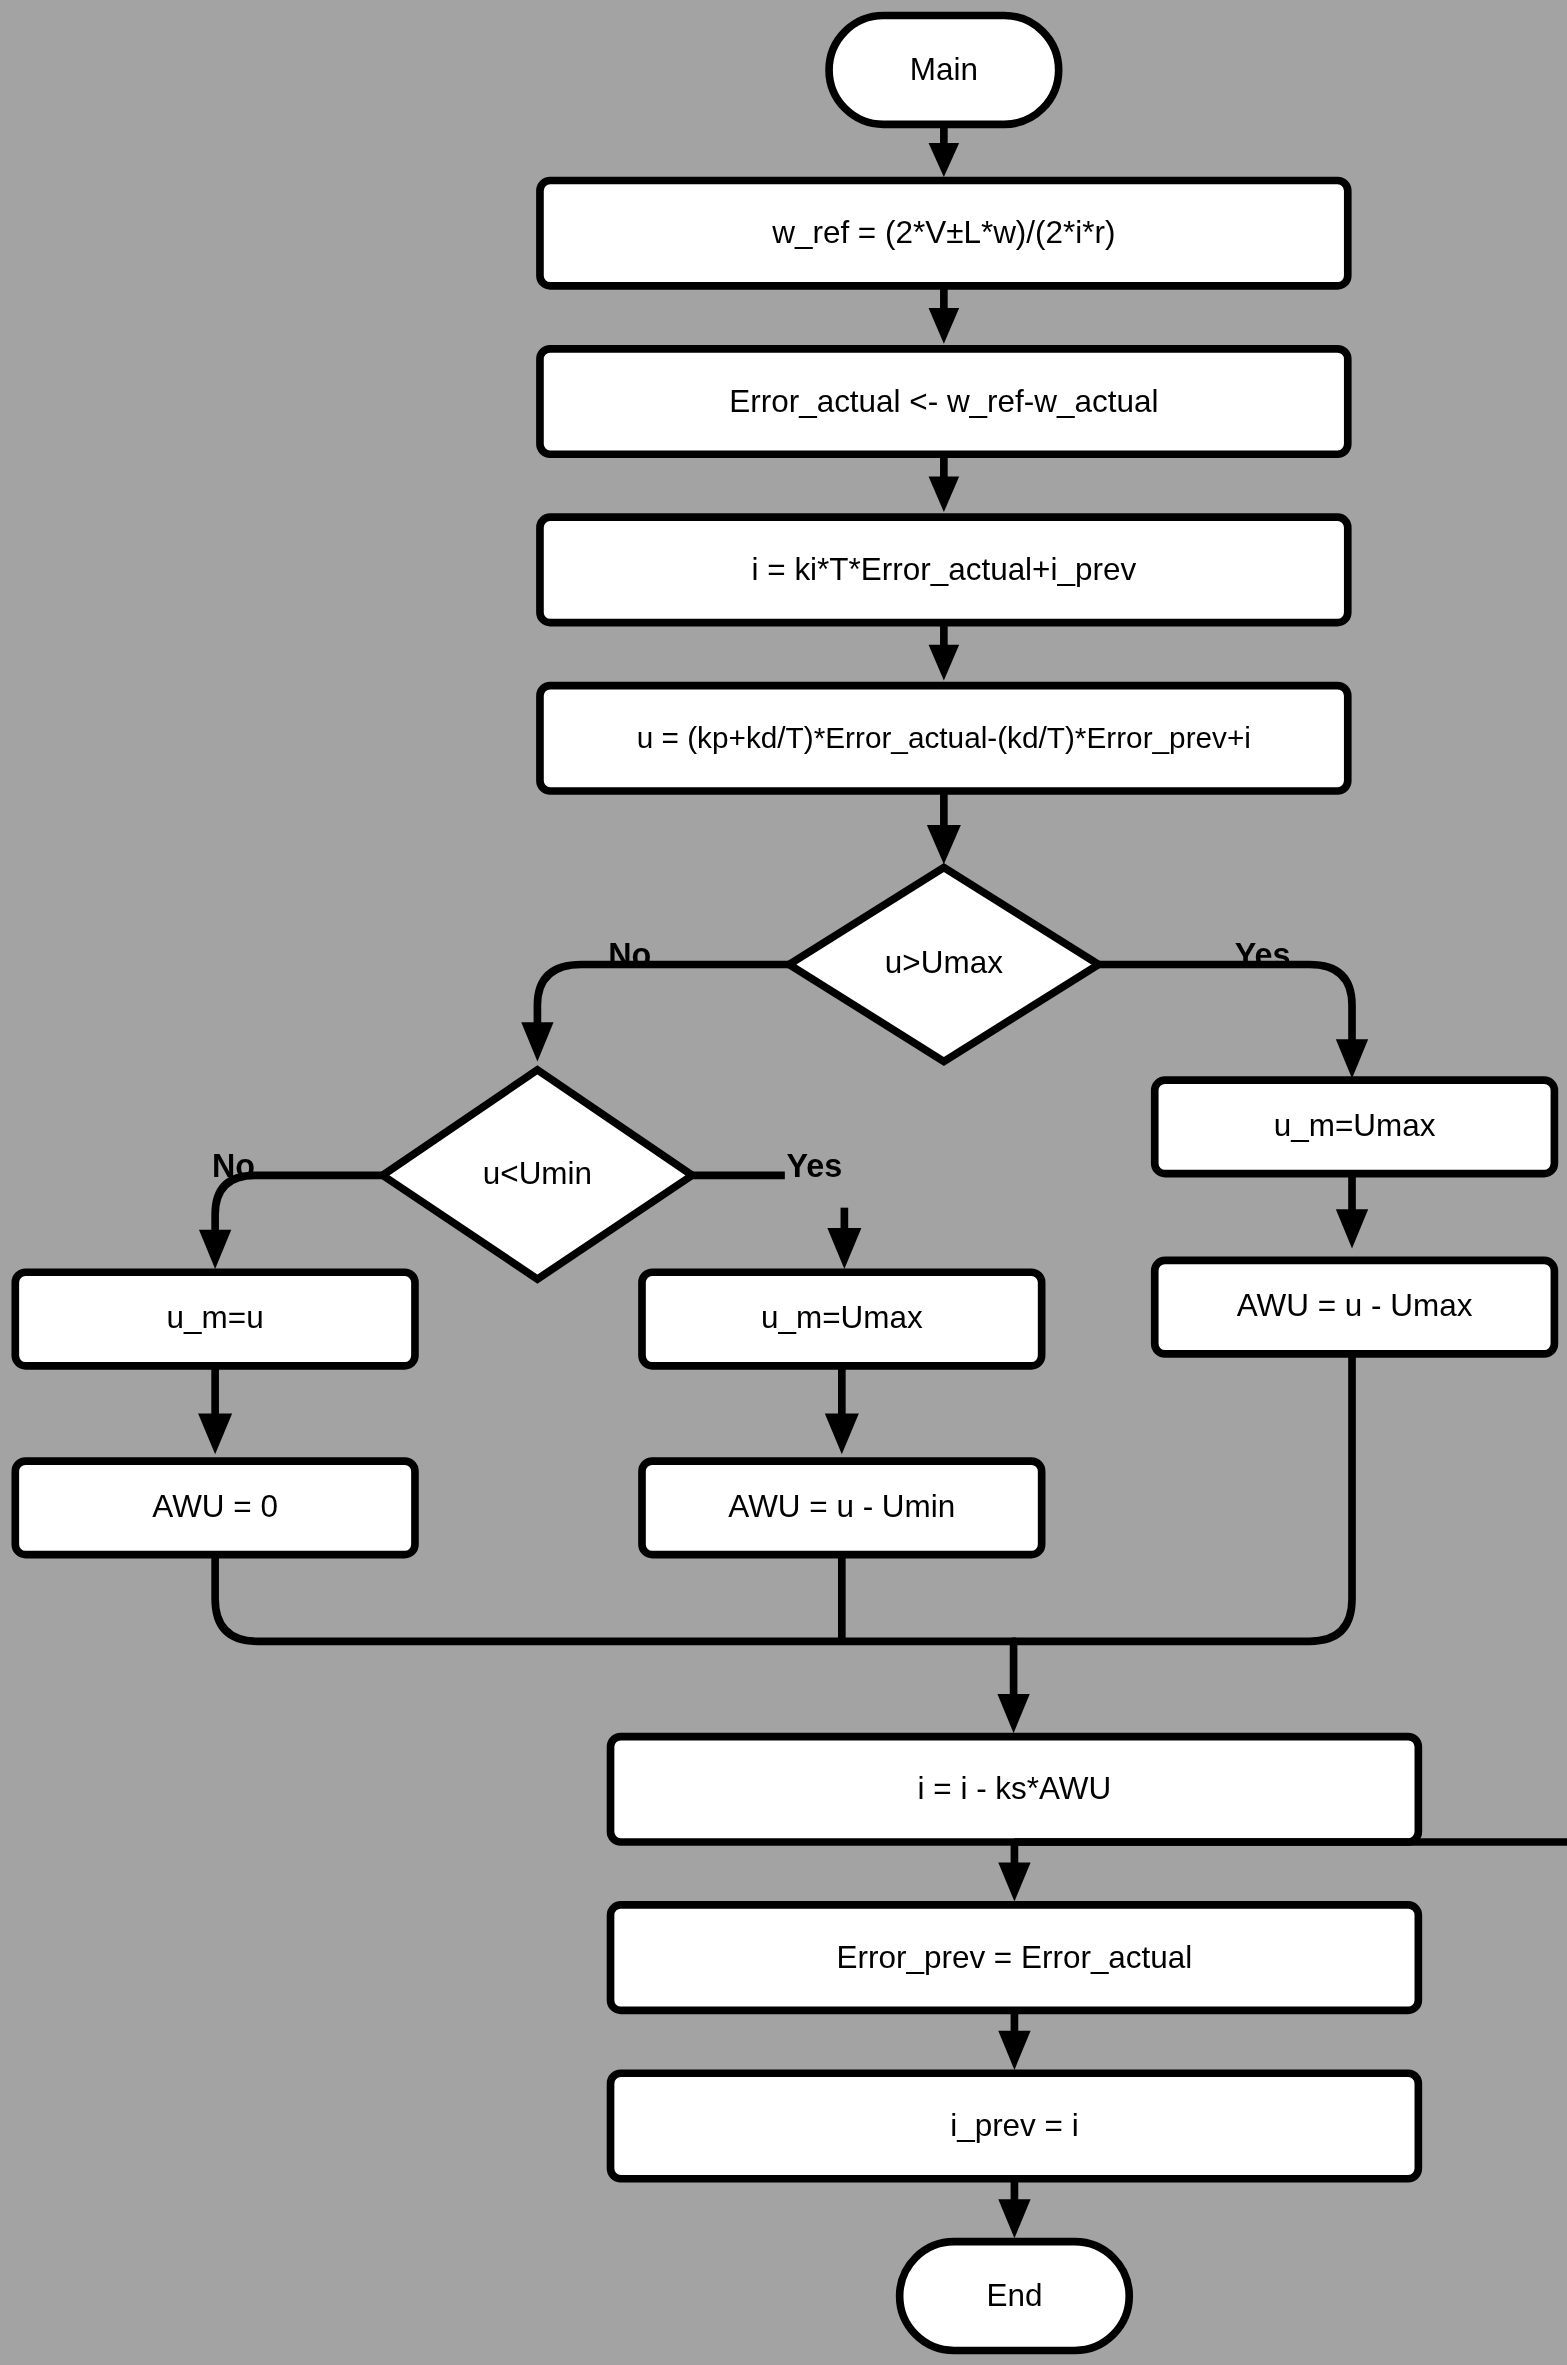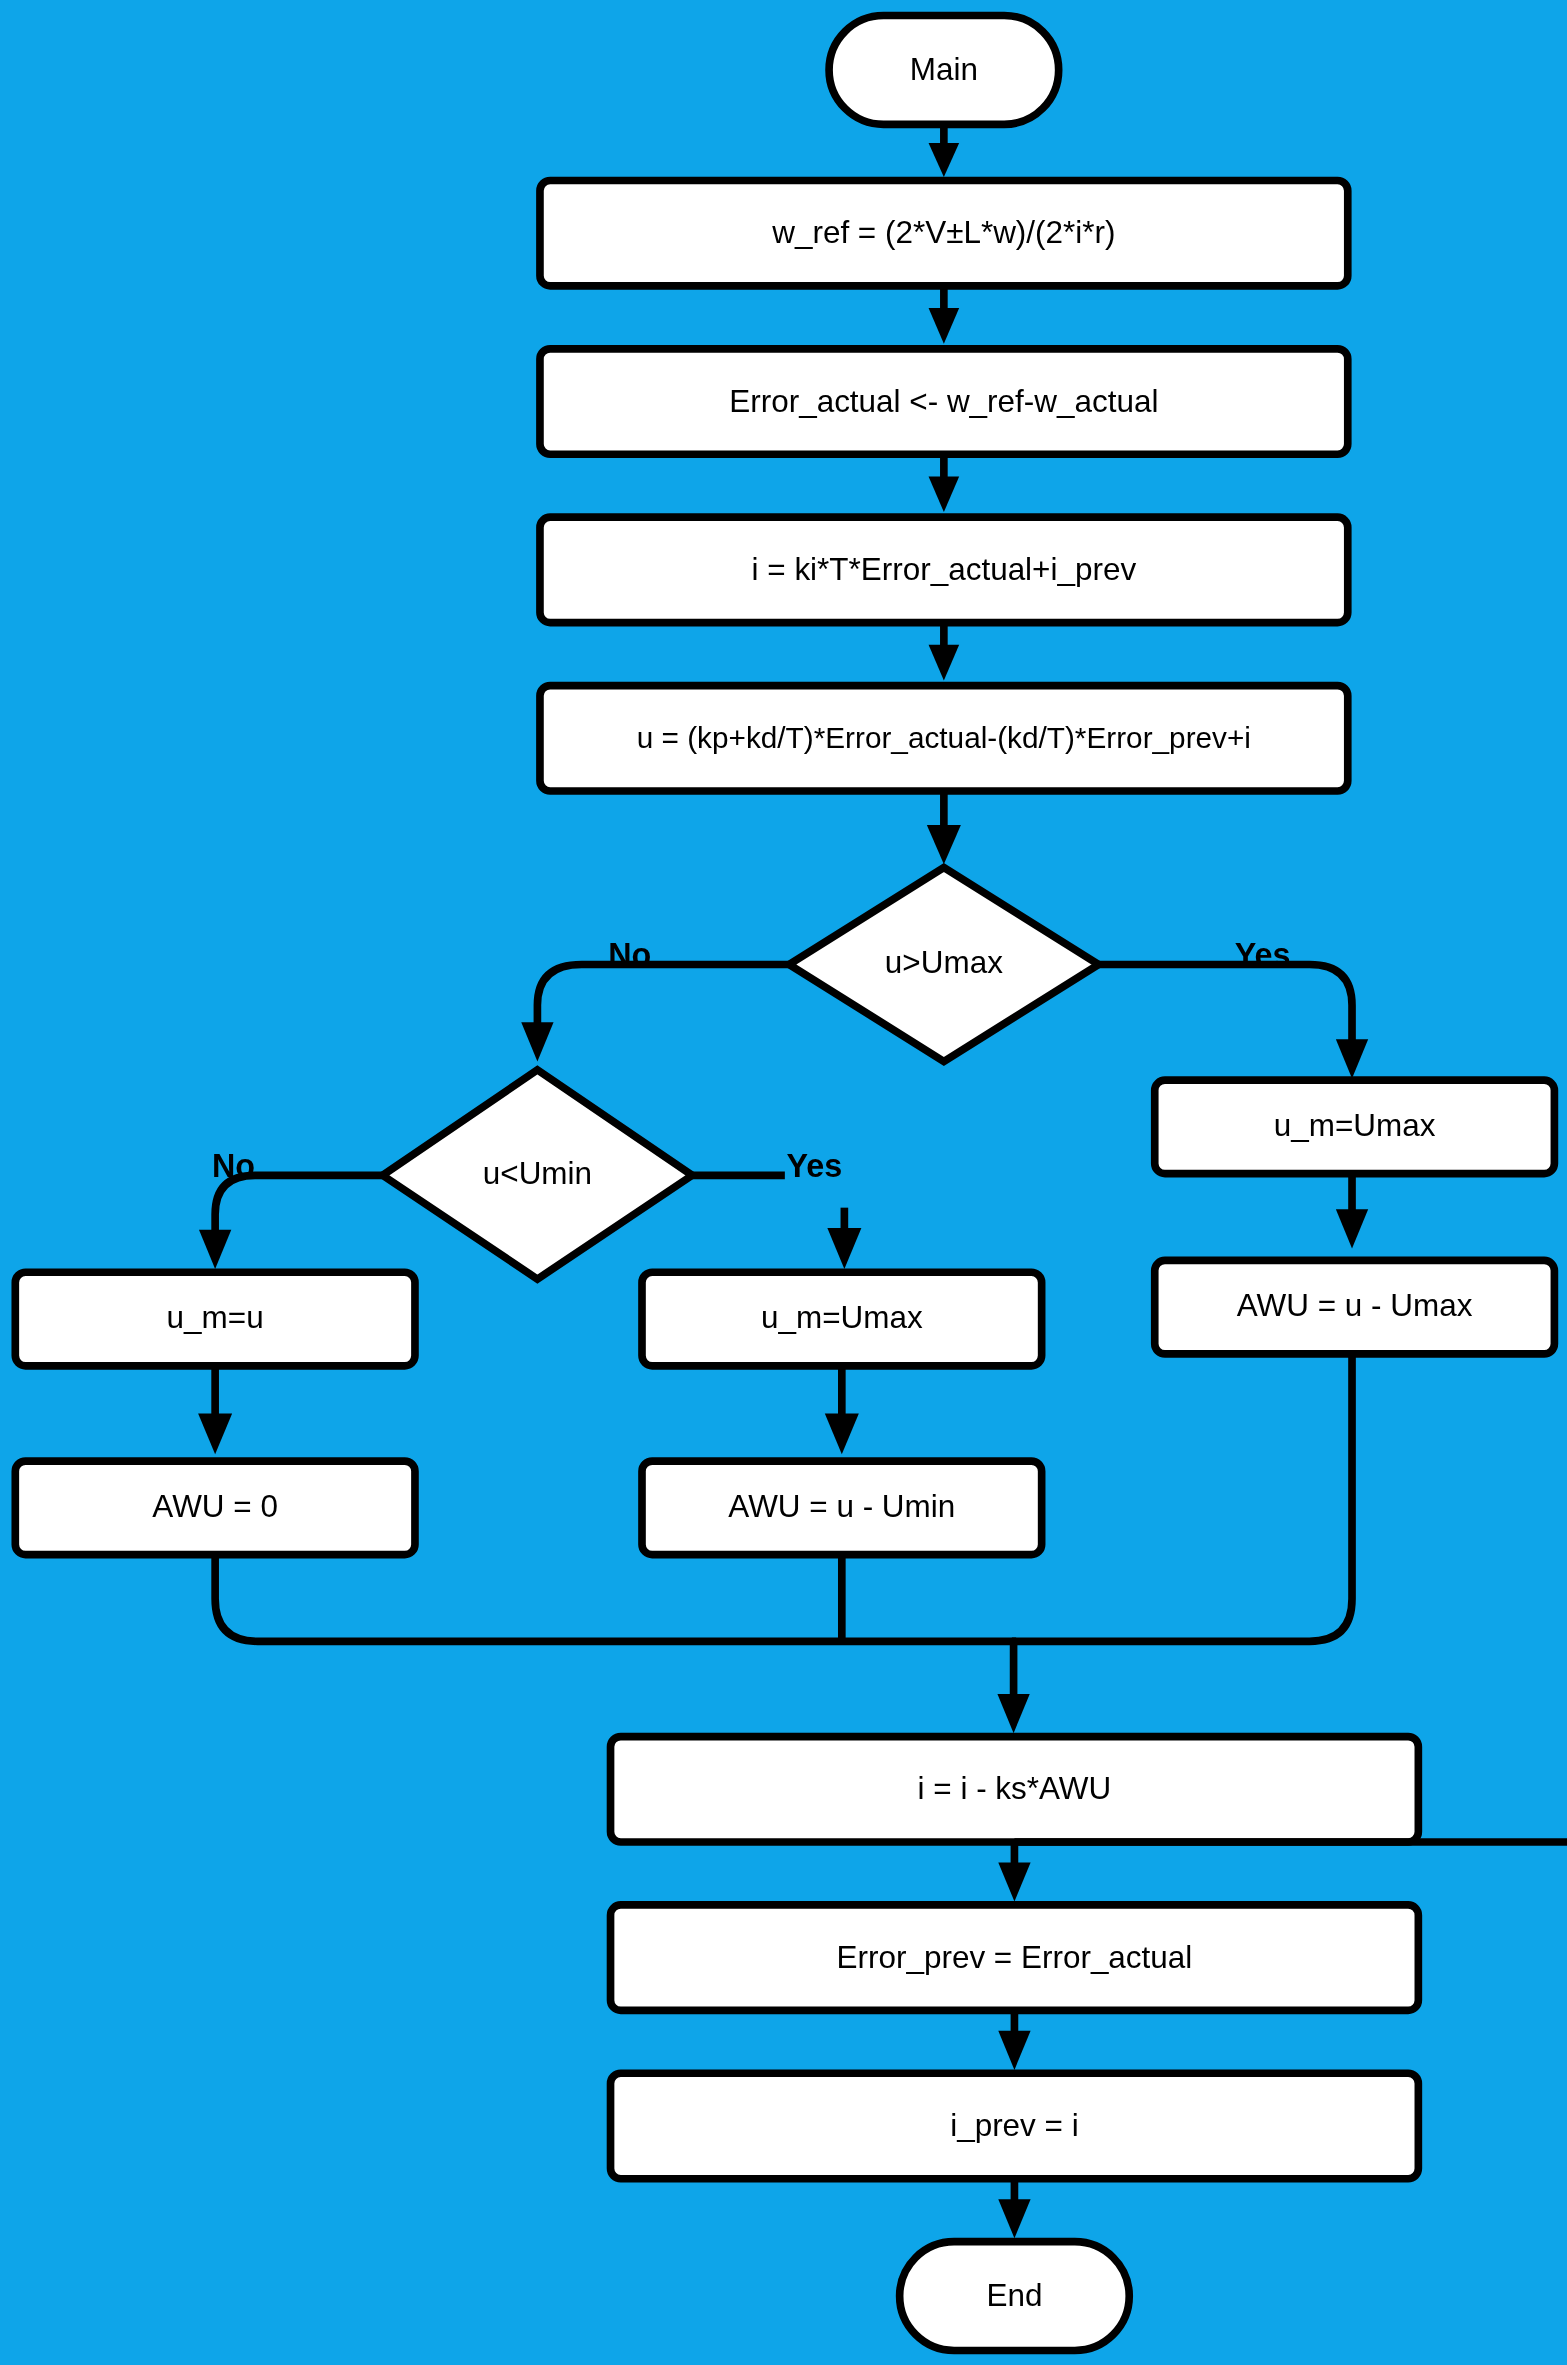--- a/index.html
+++ b/index.html
@@ -4,21 +4,21 @@
 <style>
   html, body {
     margin: 0;
     padding: 0;
     background: #ffffff;
   }
   #flowchart-root {
     width: 1568px;
     height: 2366px;
     position: relative;
-    background: #0ea5e9;
+    background: #a3a3a3;
     font-family: "Liberation Sans", sans-serif;
   }
   svg.chart-canvas {
     display: block;
     width: 1568px;
     height: 2366px;
   }
   .node-shape {
     fill: #ffffff;
     stroke: #000000;

